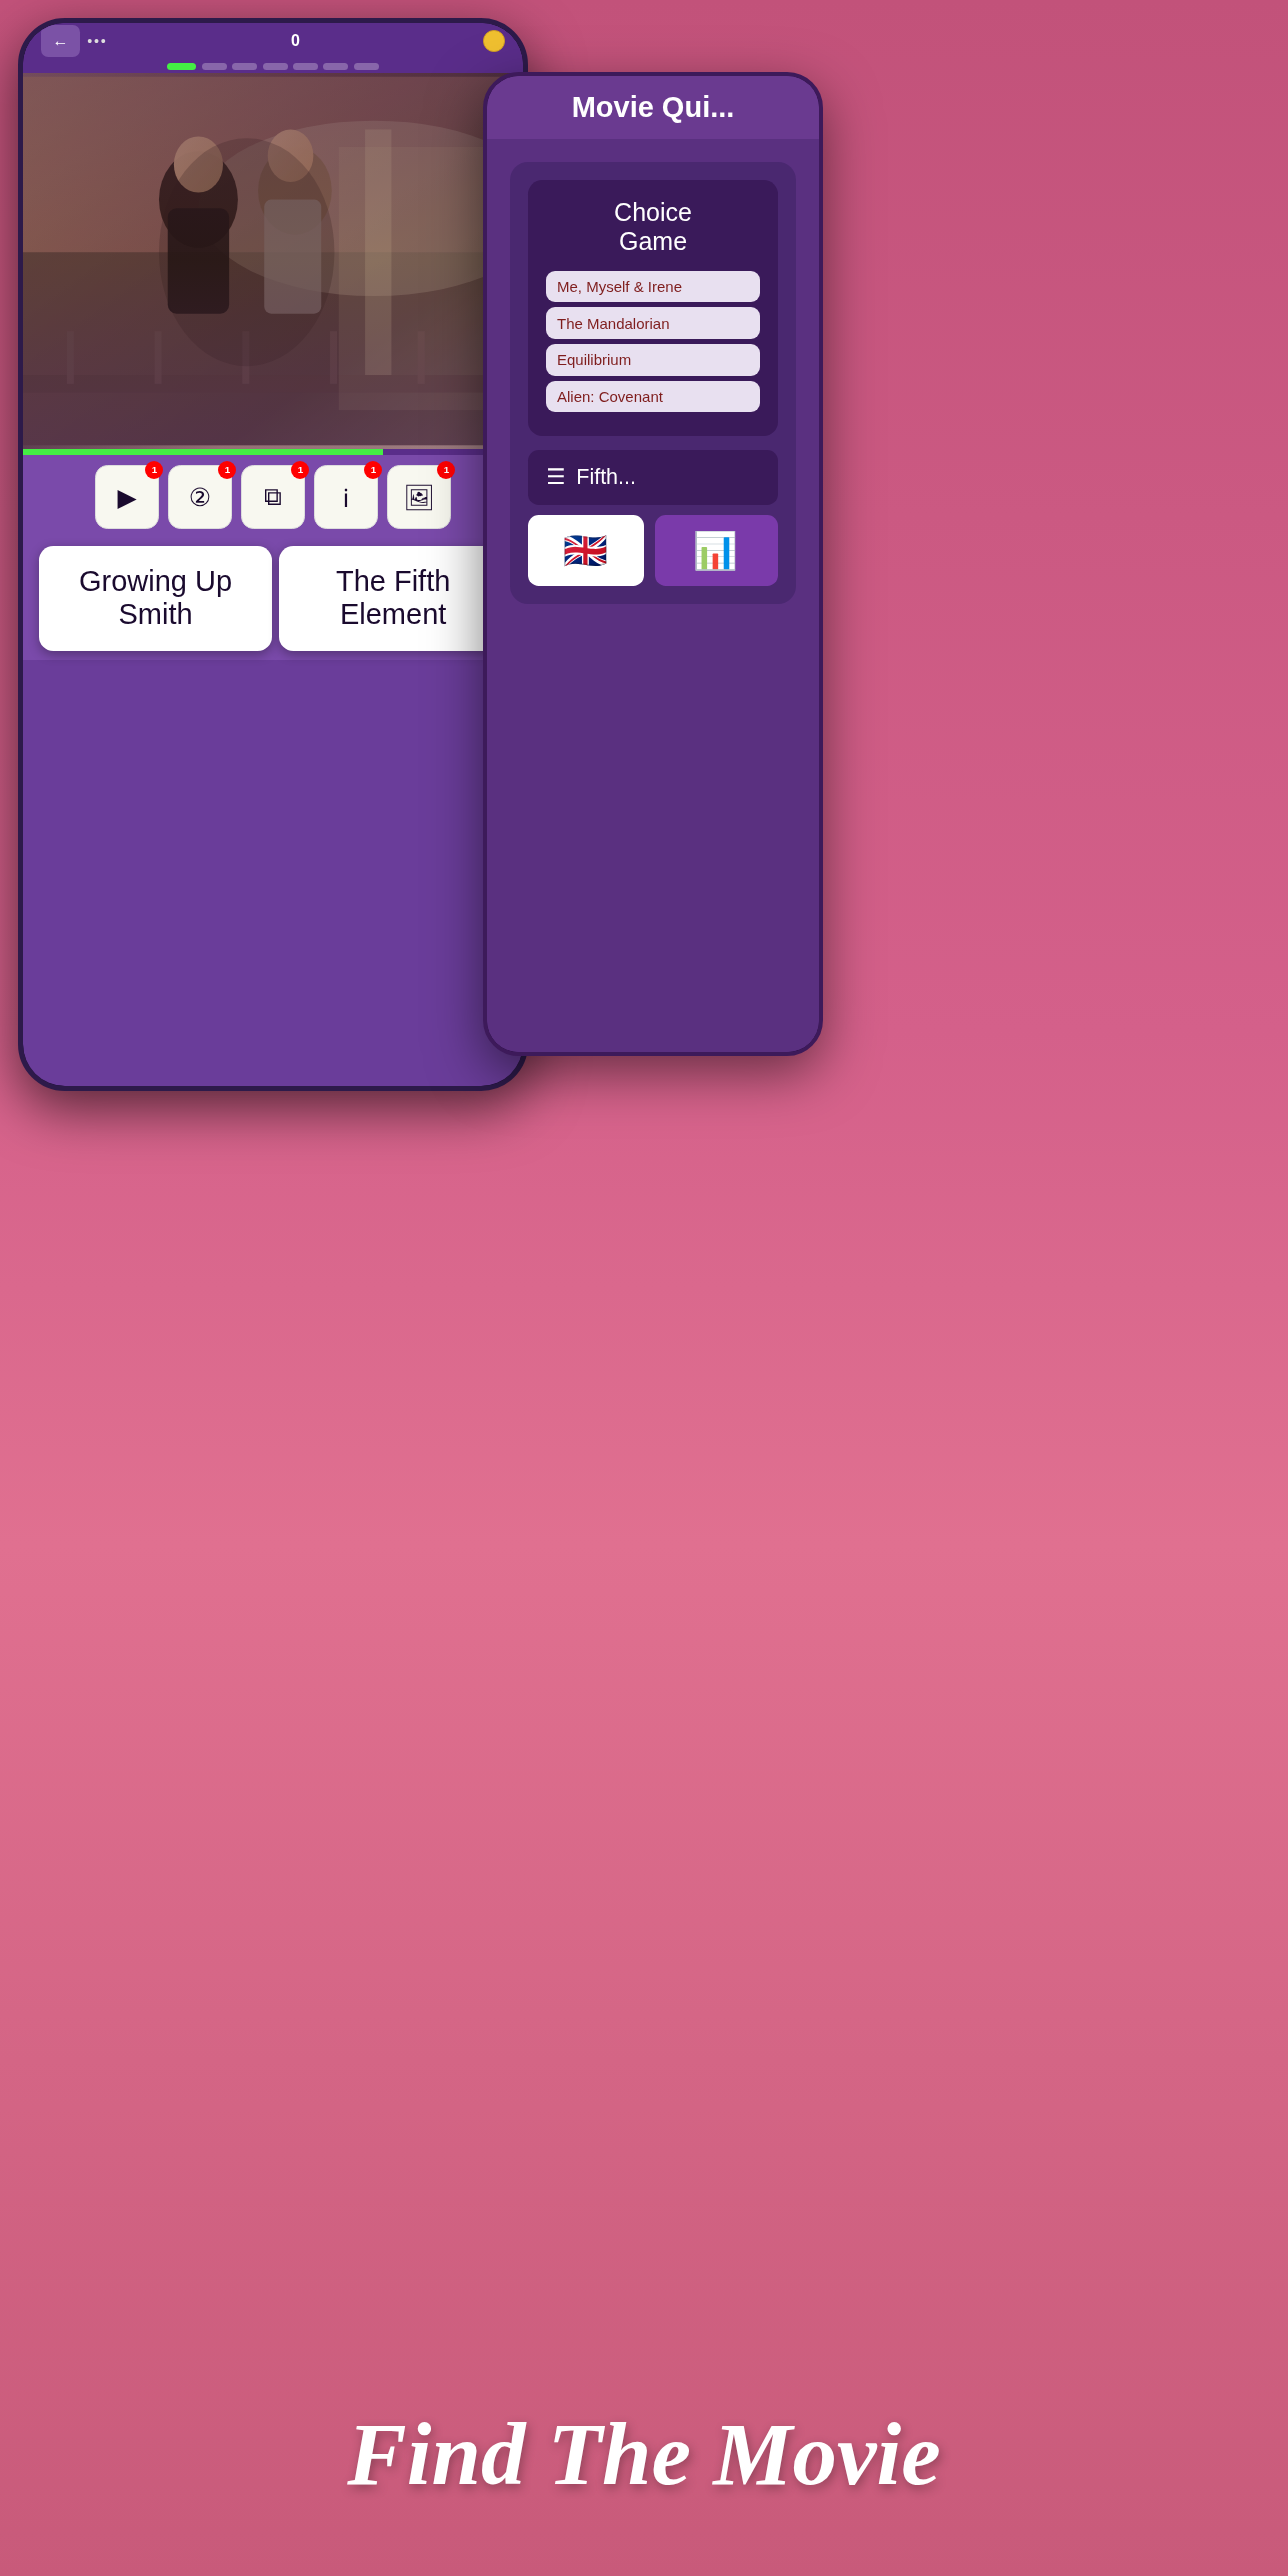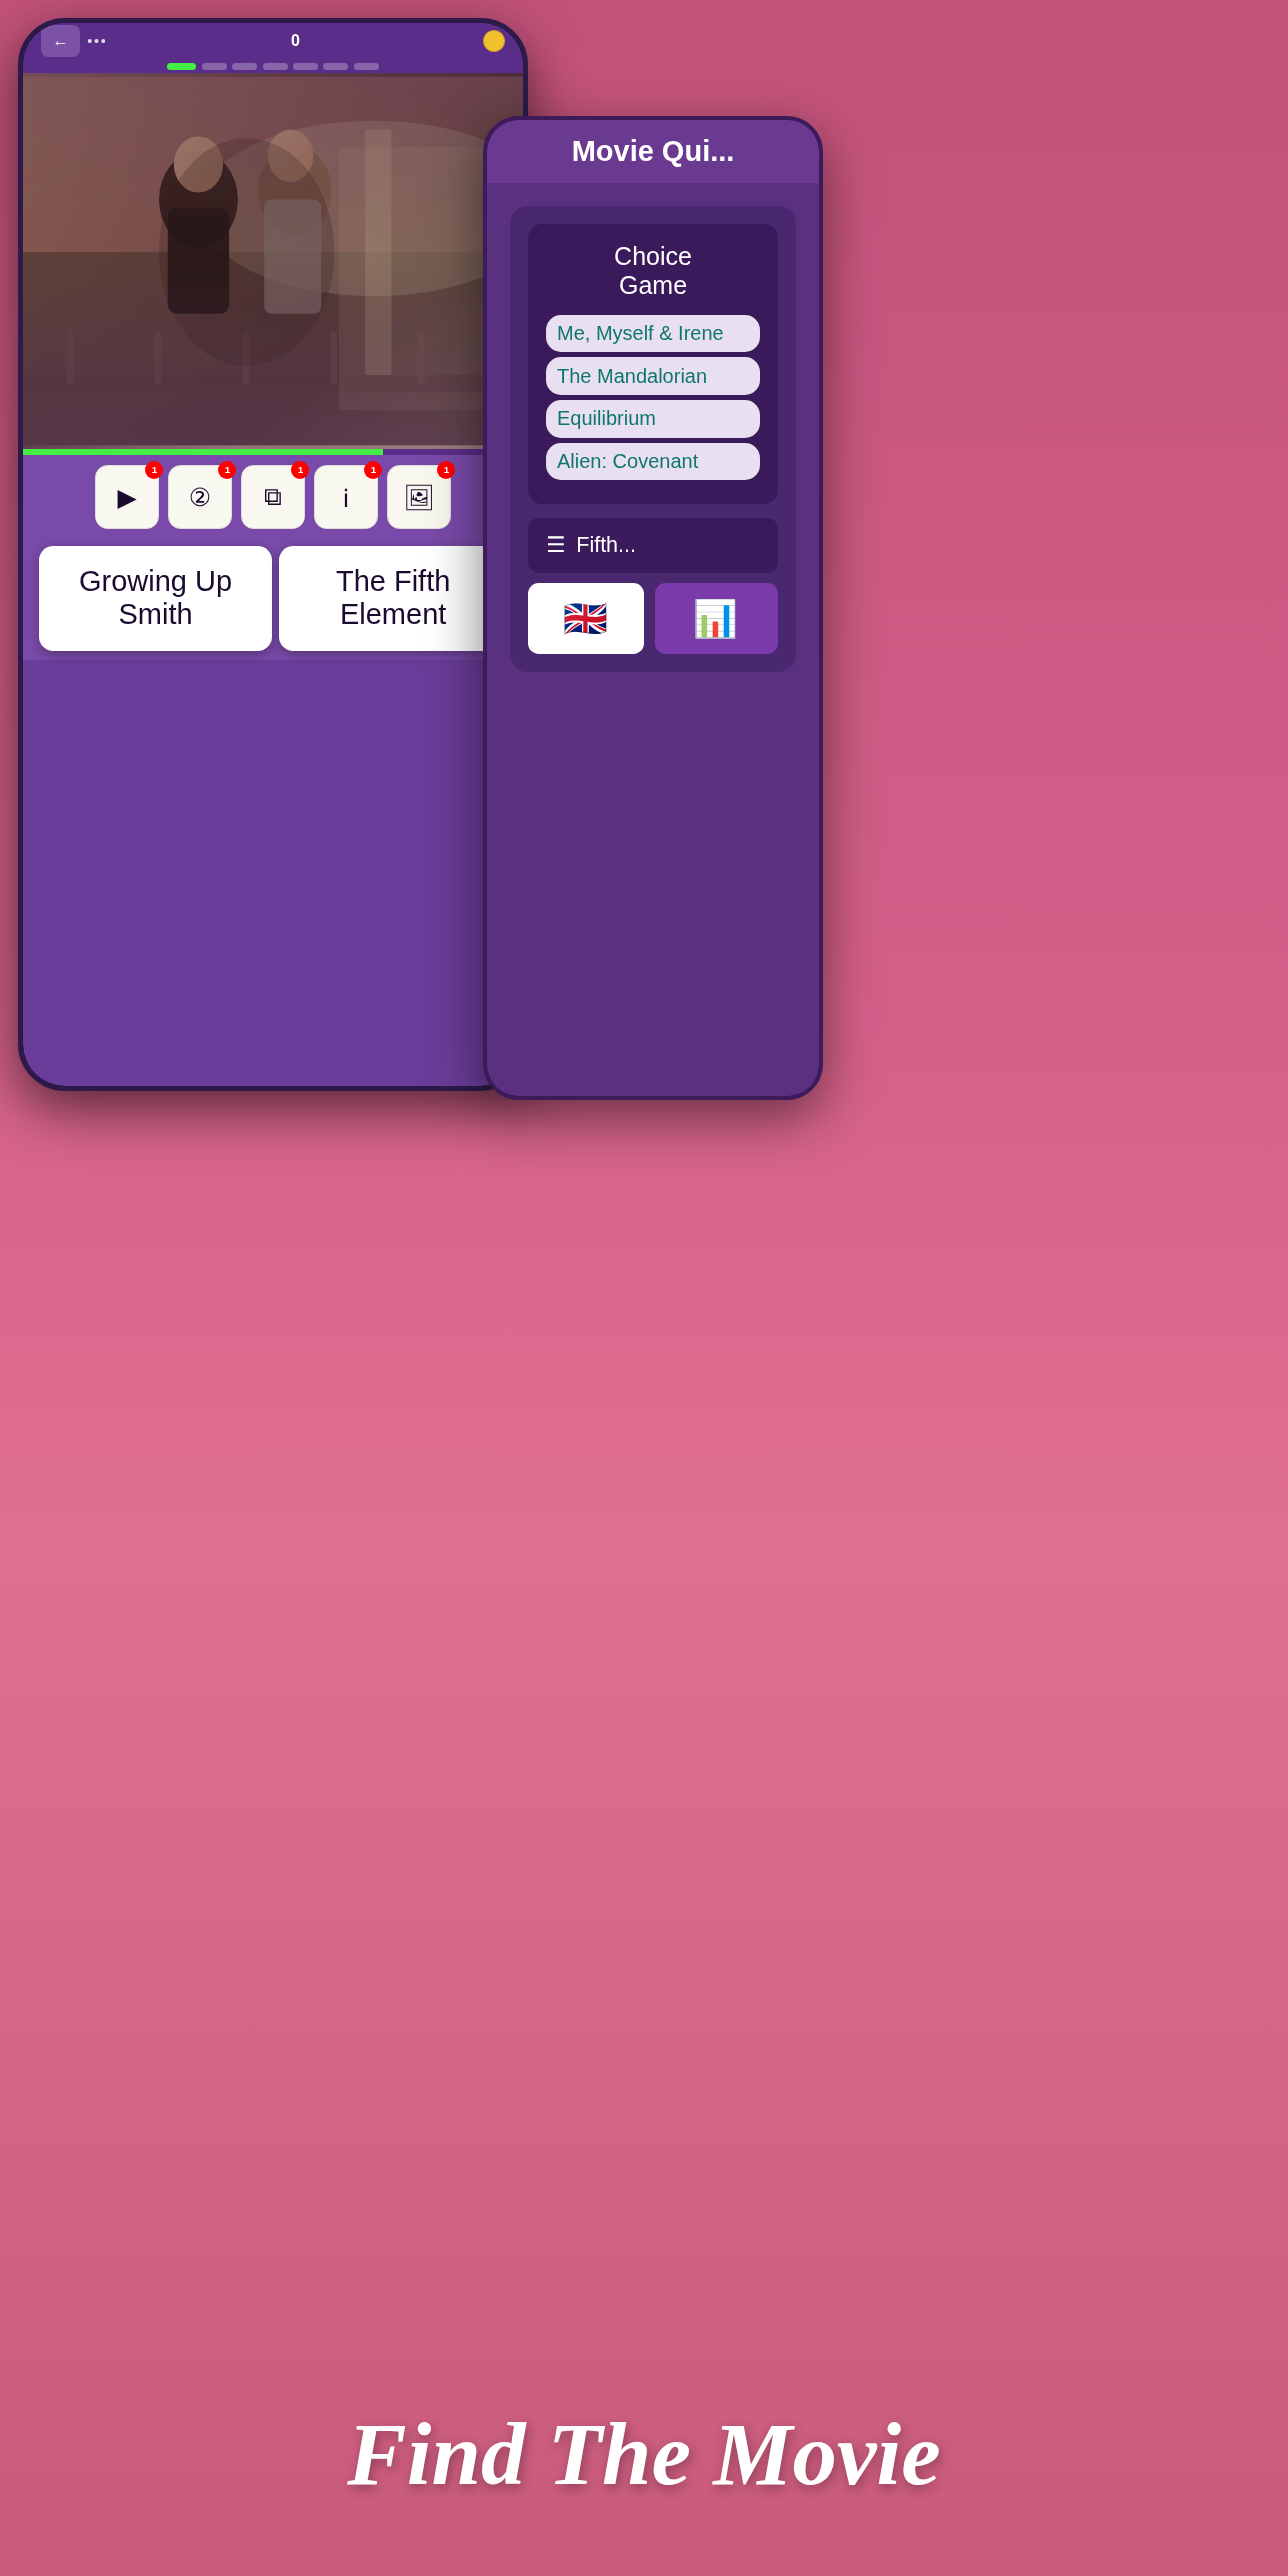--- a/index.html
+++ b/index.html
@@ -215,21 +215,20 @@
       position: absolute;
       left: 483px;
       top: 72px;
       width: 340px;
       height: 984px;
       background: #2a1040;
       border-radius: 36px;
       box-shadow: 0 18px 54px rgba(0,0,0,0.5);
       overflow: hidden;
       border: 4.5px solid #3d1a5a;
-      margin-top: 44px;
     }
 
     .phone-secondary-inner {
       width: 100%;
       height: 100%;
       background: #5a3080;
       border-radius: 31px;
       overflow: hidden;
       position: relative;
     }
@@ -266,25 +265,25 @@
     .choice-game-title {
       color: white;
       font-size: 25px;
       font-weight: normal;
       text-align: center;
       margin-bottom: 14.3px;
     }
 
     .movie-list-item {
       background: #e8e0f0;
-      border-radius: 15px;
+      border-radius: 9px;
       padding: 7.2px 10.7px;
       margin-bottom: 5.4px;
-      font-size: 20px;
-      color: #0f766e;
+      font-size: 15px;
+      color: #7f1d1d;
     }
 
     .watchlist-btn {
       background: #3a1a5a;
       border-radius: 10.7px;
       padding: 14.3px 18px;
       display: flex;
       align-items: center;
       gap: 10.7px;
       color: white;

